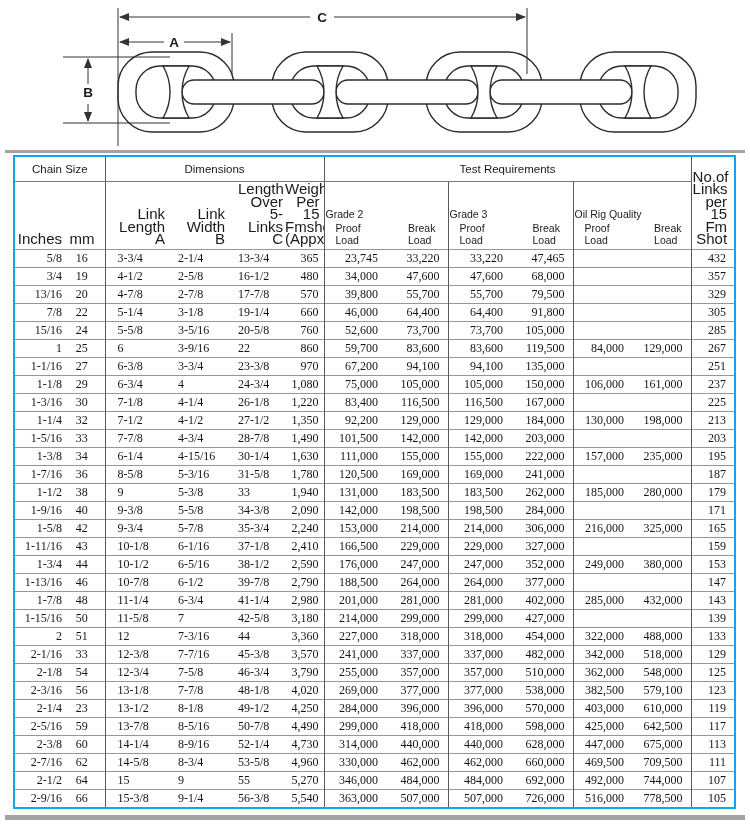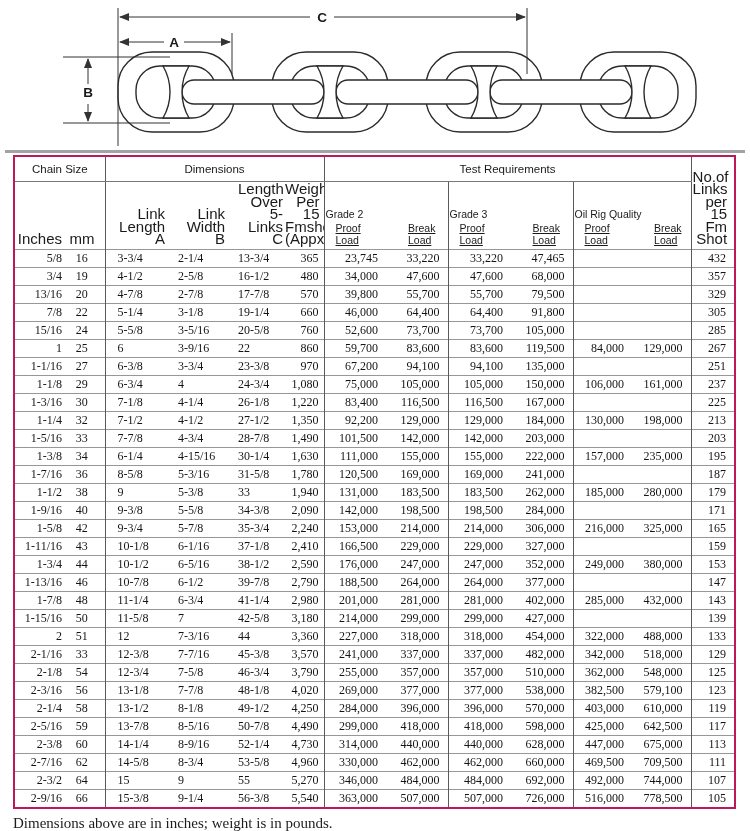--- a/index.html
+++ b/index.html
@@ -8,34 +8,34 @@
 
   
   .diagram-wrap{width:750px;height:150px;}
 
   
   .hr-bar{height:3px;background:#a3a3a3;margin:0 5px;}
   .bottom-bar{height:5px;background:#a3a3a3;margin:6px 5px 0 5px;}
 
   
   table.spec{border-collapse:collapse;table-layout:fixed;width:721px;margin:2px 0 0 13px;
-             border:2px solid #be185d;}
+             border:2px solid #0ea5e9;}
   table.spec th, table.spec td{font-weight:normal;overflow:hidden;}
 
   thead th{font-family:"Liberation Sans",sans-serif;font-weight:bold;color:#1a1a1a;}
   .grp{font-size:11.5px;text-align:center;height:22px;border-bottom:1px solid #787878;}
   .vr{border-right:1px solid #5a5a5a;}
   .sub{font-size:15px;line-height:12.5px;vertical-align:bottom;padding-bottom:3px;
        white-space:pre-line;}
   .sub.r{text-align:right;}
   .sub.l{text-align:right;padding-left:12px;}
   .pr4{padding-right:4px;} .pr6{padding-right:6px;} .pr7{padding-right:7px;} .pr10{padding-right:10px;}
   th.block{vertical-align:bottom;padding-bottom:2px;font-size:10.5px;}
   .gname{text-align:left;line-height:13px;}
-  .pbrow{display:flex;margin-top:1px;text-decoration:underline;}
+  .pbrow{display:flex;margin-top:1px;}
   .pbrow span{white-space:pre-line;line-height:12.5px;text-align:left;display:block;}
   .pbrow .pl{width:50%;padding-left:10px;box-sizing:border-box;}
   .pbrow .bl{width:50%;padding-left:22px;box-sizing:border-box;}
   th.links-head{height:64px;}
 
   tbody td{font-family:"Liberation Serif",serif;font-size:12px;line-height:13px;
            padding-top:2px;padding-bottom:2px;border-top:1px solid #979797;color:#141414;}
   tbody td.r{text-align:right;padding-right:8px;}
   tbody td.l{text-align:left;padding-left:12px;}
   tbody td.i{padding-right:6px;} tbody td.m{padding-right:10px;text-align:center;} tbody td.w{padding-right:5px;}
@@ -564,21 +564,21 @@
           <td class="r">269,000</td>
           <td class="r vr">377,000</td>
           <td class="r">377,000</td>
           <td class="r vr">538,000</td>
           <td class="r">382,500</td>
           <td class="r vr">579,100</td>
           <td class="r">123</td>
         </tr>
         <tr>
           <td class="r i">2-1/4</td>
-          <td class="r m vr">58</td>
+          <td class="r m vr">23</td>
           <td class="l">13-1/2</td>
           <td class="l">8-1/8</td>
           <td class="l">49-1/2</td>
           <td class="r w vr">4,250</td>
           <td class="r">284,000</td>
           <td class="r vr">396,000</td>
           <td class="r">396,000</td>
           <td class="r vr">570,000</td>
           <td class="r">403,000</td>
           <td class="r vr">610,000</td>
@@ -623,21 +623,21 @@
           <td class="r w vr">4,960</td>
           <td class="r">330,000</td>
           <td class="r vr">462,000</td>
           <td class="r">462,000</td>
           <td class="r vr">660,000</td>
           <td class="r">469,500</td>
           <td class="r vr">709,500</td>
           <td class="r">111</td>
         </tr>
         <tr>
-          <td class="r i">2-3/2</td>
+          <td class="r i">2-1/2</td>
           <td class="r m vr">64</td>
           <td class="l">15</td>
           <td class="l">9</td>
           <td class="l">55</td>
           <td class="r w vr">5,270</td>
           <td class="r">346,000</td>
           <td class="r vr">484,000</td>
           <td class="r">484,000</td>
           <td class="r vr">692,000</td>
           <td class="r">492,000</td>
@@ -655,16 +655,15 @@
           <td class="r vr">507,000</td>
           <td class="r">507,000</td>
           <td class="r vr">726,000</td>
           <td class="r">516,000</td>
           <td class="r vr">778,500</td>
           <td class="r">105</td>
         </tr>
       </tbody>
   </table>
 
-  <p class="footnote">Dimensions above are in inches; weight is in pounds.</p>
 
   <div class="bottom-bar"></div>
 </div>
 
 </body></html>

